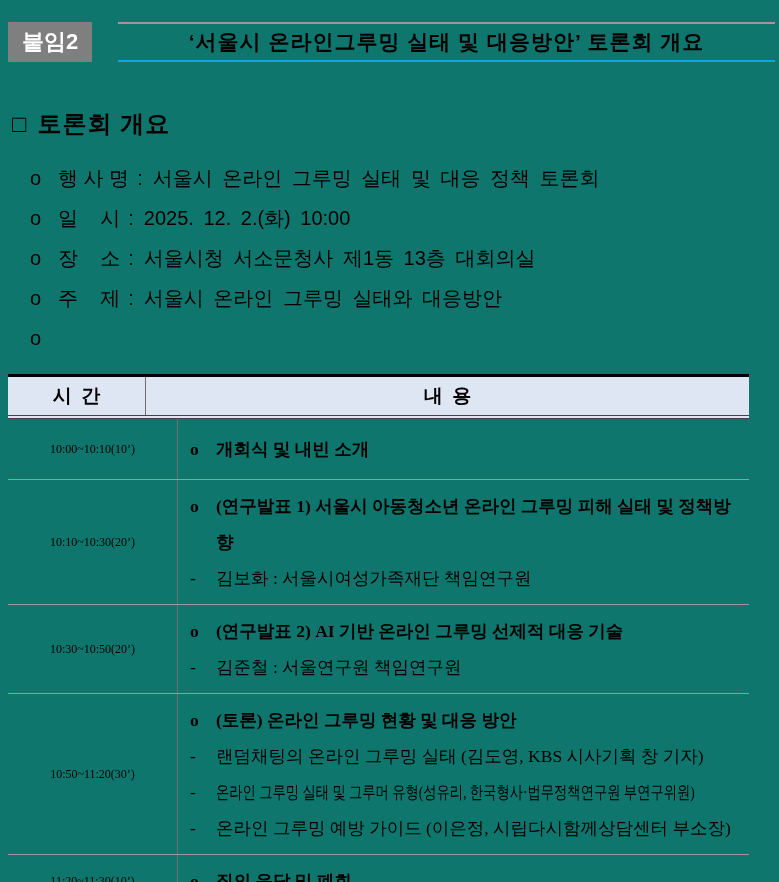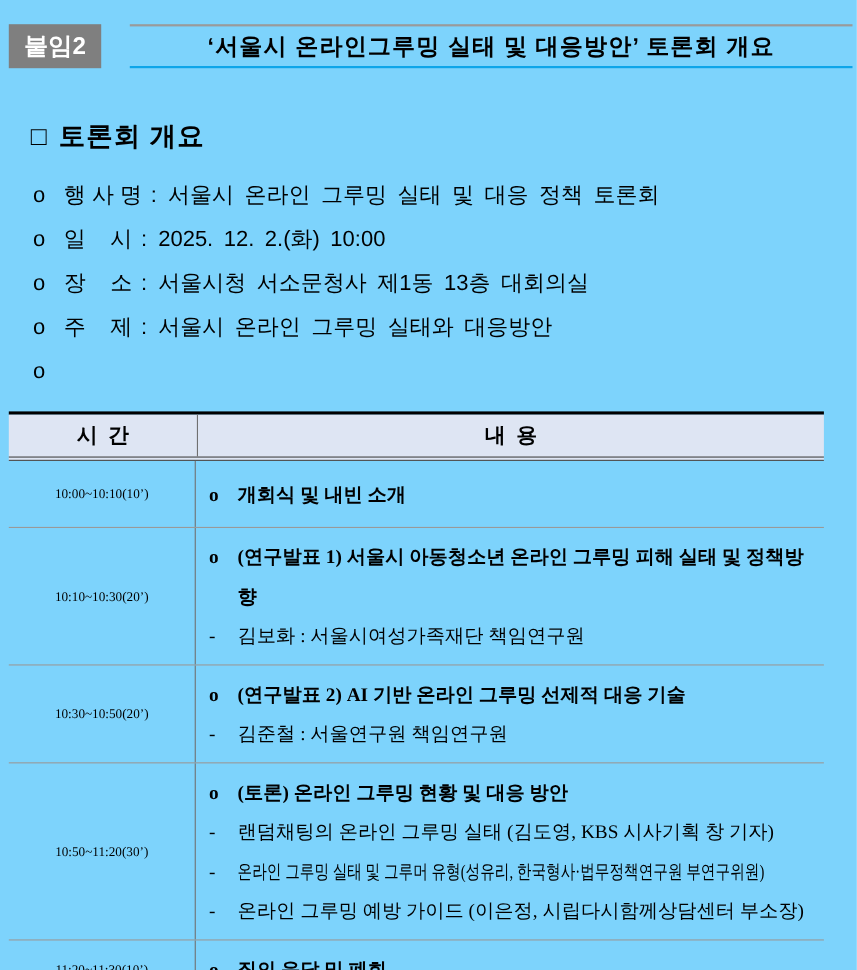--- a/index.html
+++ b/index.html
@@ -1,19 +1,19 @@
 <!DOCTYPE html>
 <html><head>
 <meta charset="utf-8">
 <style>
   html,body { margin:0; padding:0; background:#ffffff; }
   .page {
     position:relative;
     width:779px; height:882px;
-    background:#7dd3fc;
+    background:#0f766e;
     font-family:"Liberation Sans","DejaVu Sans",sans-serif;
     color:#000;
     overflow:hidden;
     box-sizing:border-box;
     padding-top:22px;
   }
 
   
   .header-row { display:flex; align-items:stretch; margin:0 4px 0 8px; }
   .badge {
@@ -27,21 +27,21 @@
     flex:1; margin-left:26px;
     border-top:2px solid #9a9a9a;
     border-bottom:2px solid #0ea5e9;
     display:flex; align-items:center; justify-content:center;
     font-weight:bold; font-size:21px;
     letter-spacing:1px;
   }
 
   
   .section-heading {
-    margin:46px 0 0 28px;
+    margin:46px 0 0 12px;
     font-size:24px; font-weight:bold;
     letter-spacing:1px;
   }
   .section-heading .sq { font-weight:normal; margin-right:10px; }
 
   
   .items { margin:18px 0 0 30px; }
   .item { display:flex; line-height:40px; font-size:20px; font-weight:500; }
   .item .bullet { width:28px; flex-shrink:0; }
   .item .label { white-space:pre; }
@@ -59,21 +59,21 @@
   .tbl-header {
     display:flex;
     background:#dee5f3;
     border-bottom:4px double #444;
   }
   .th {
     font-weight:bold; font-size:19px;
     text-align:center; padding:6px 0;
     white-space:pre;
   }
-  .th-time { width:172px; border-right:1px solid #707070; box-sizing:border-box; }
+  .th-time { width:138px; border-right:1px solid #707070; box-sizing:border-box; }
   .th-content { flex:1; }
 
   .tbl-row { display:flex; }
   .tbl-row + .tbl-row { border-top:1px solid #999; }
   .td-time {
     width:170px; flex-shrink:0; box-sizing:border-box;
     border-right:1px solid #707070;
     display:flex; align-items:center; justify-content:center;
     font-size:12px;
   }

